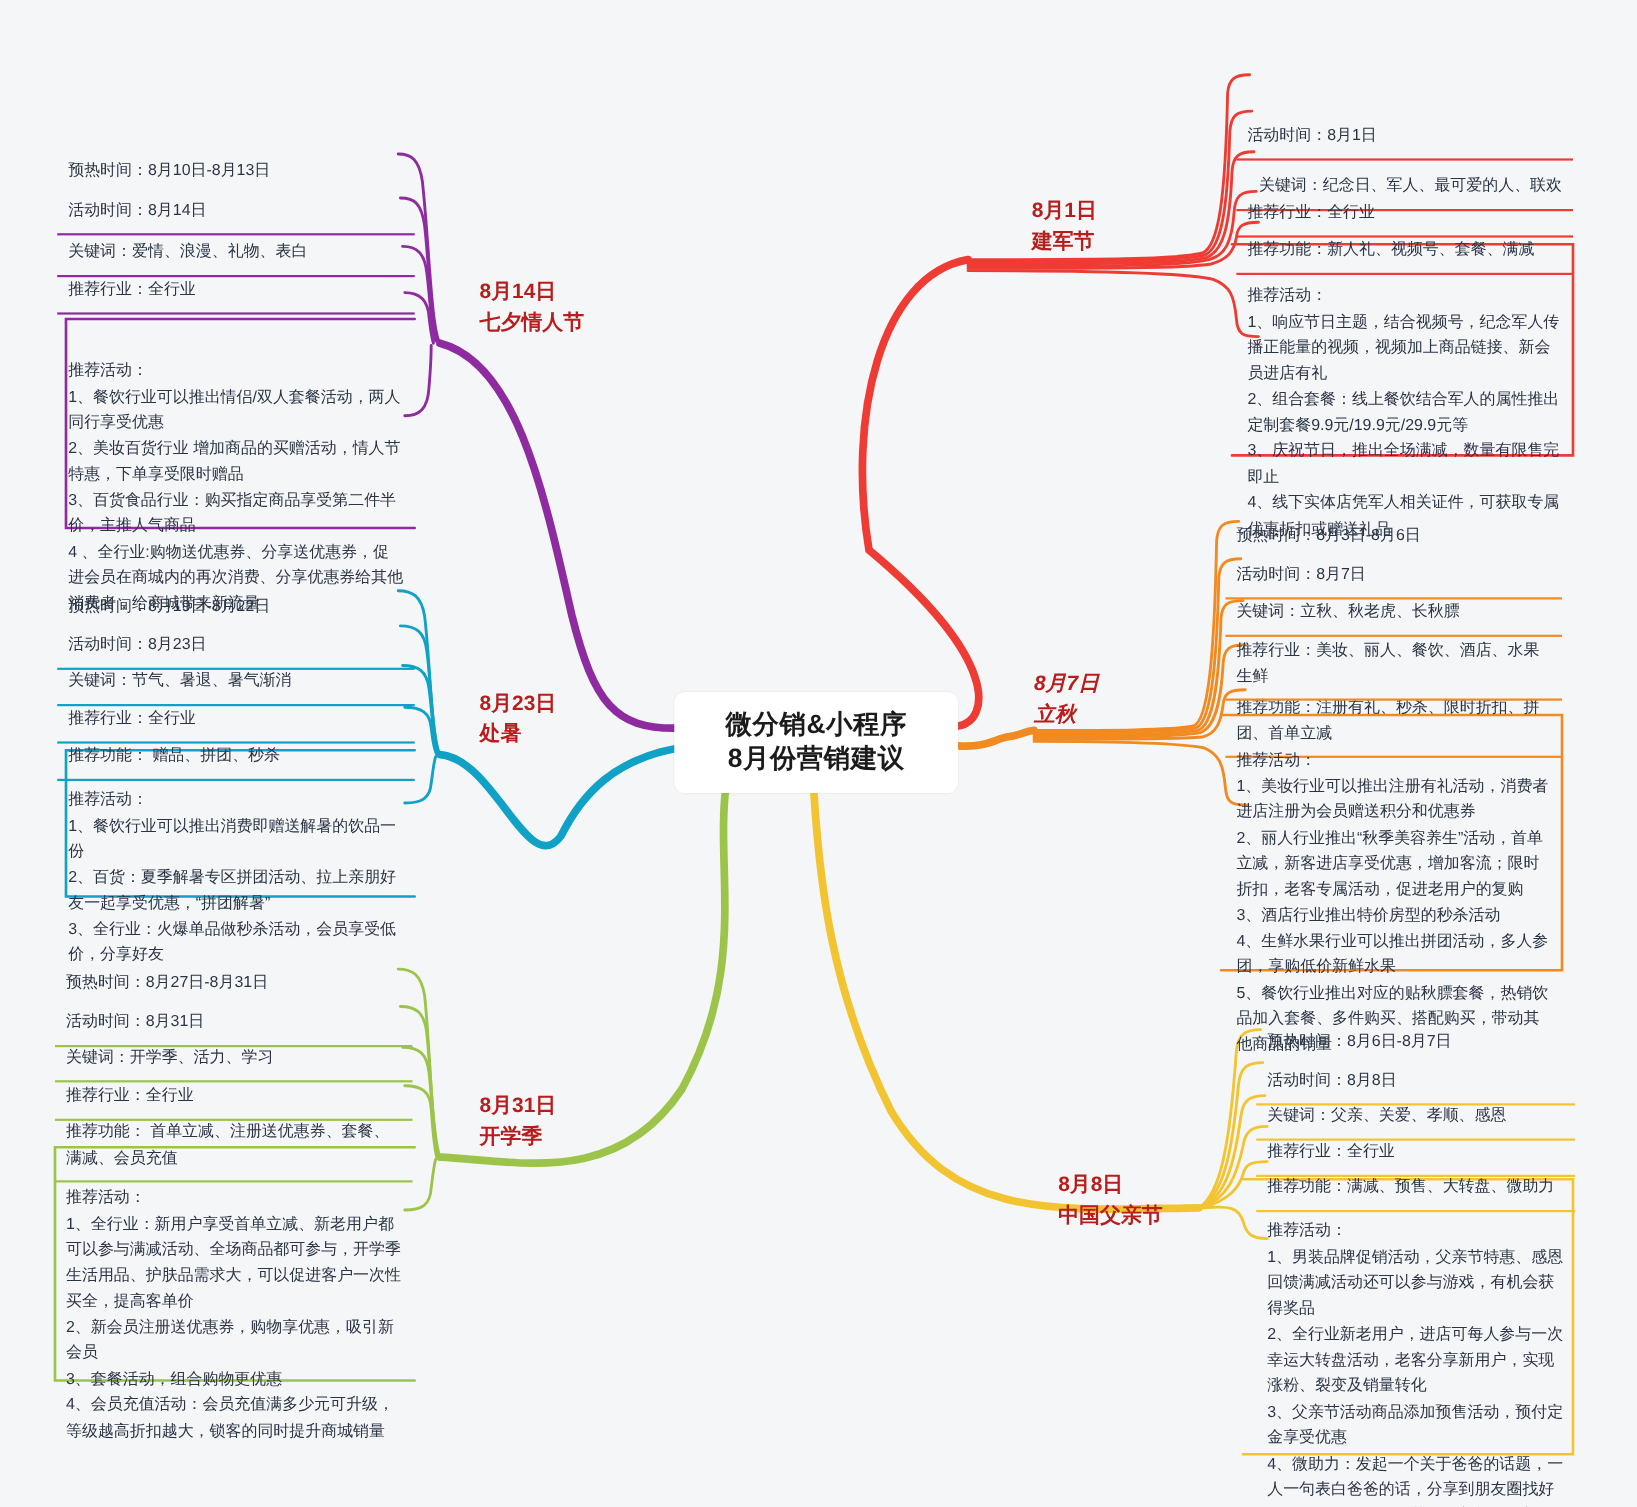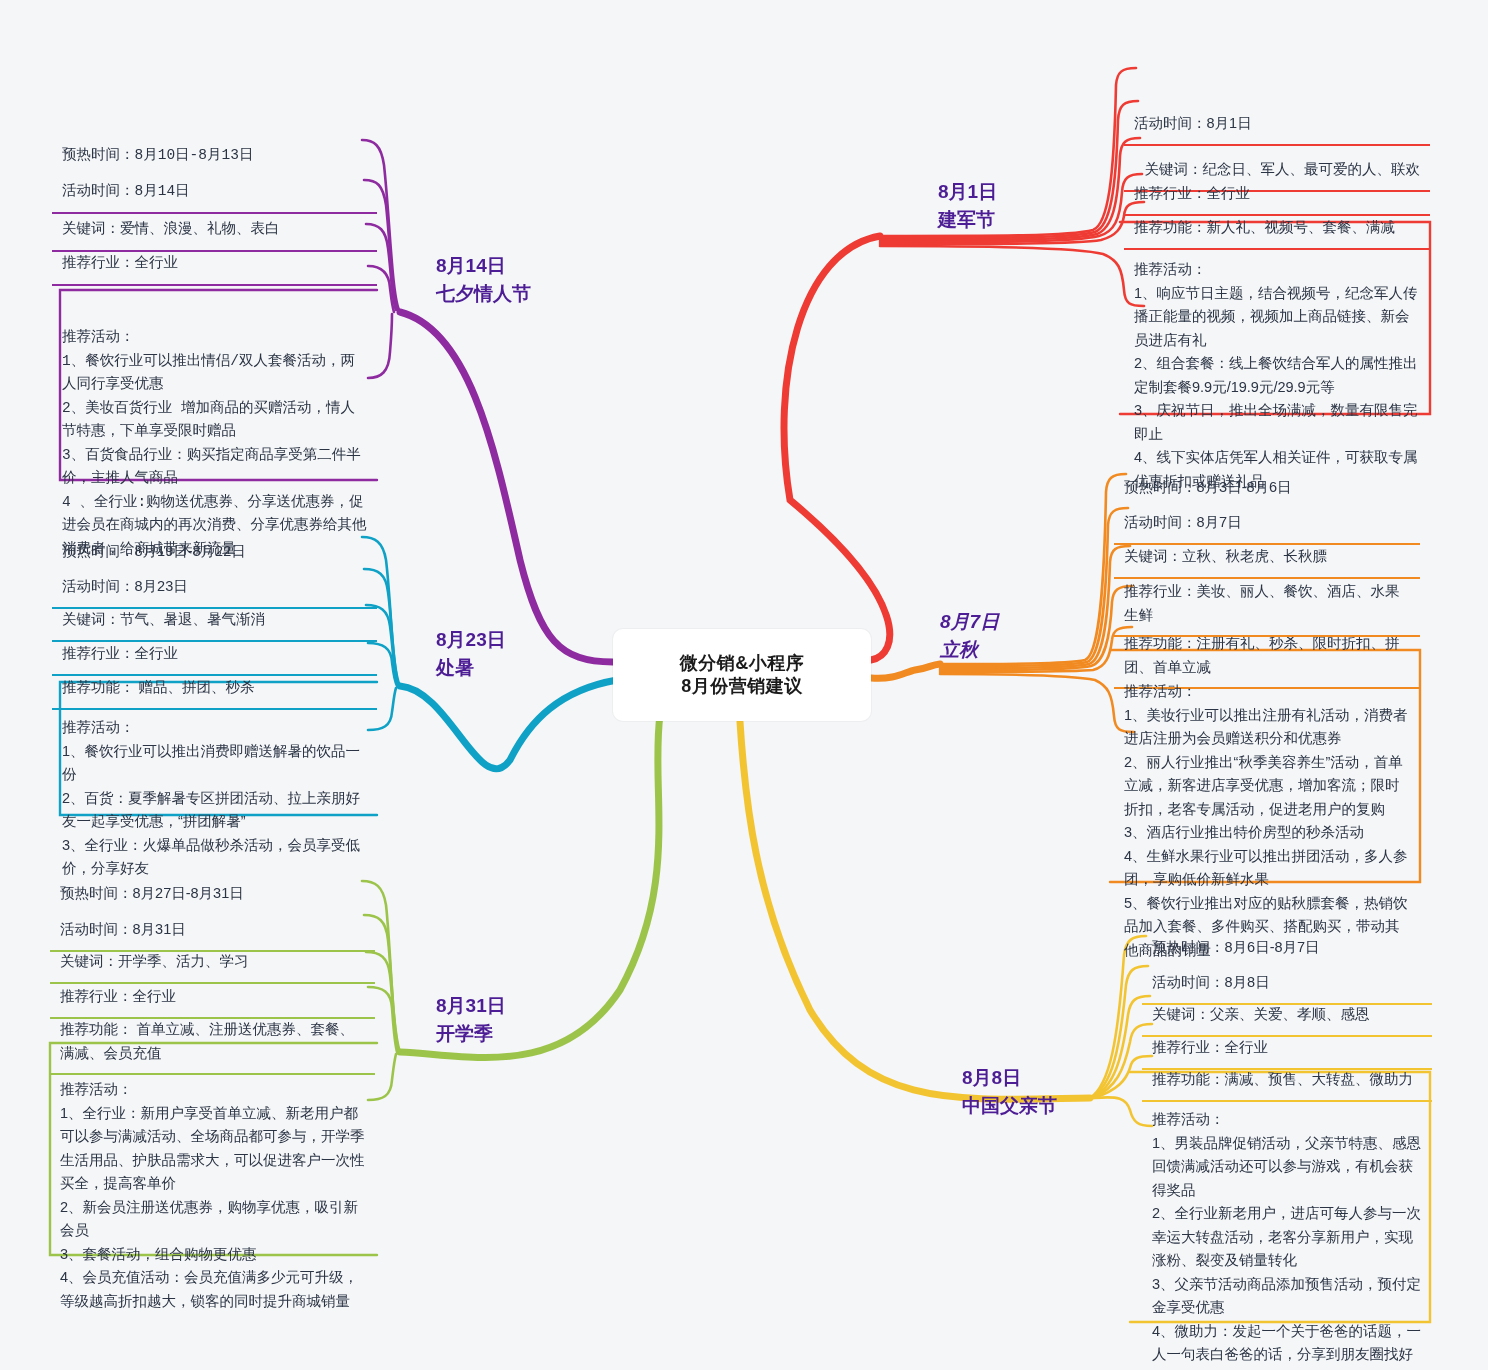--- a/index.html
+++ b/index.html
@@ -38,32 +38,32 @@
     background: #ffffff;
     border-radius: 10px;
     display: flex;
     flex-direction: column;
     align-items: center;
     justify-content: center;
     box-shadow: 0 0 0 1px rgba(0,0,0,0.03);
     z-index: 5;
   }
   .center-node .line {
-    font-size: 18px;
+    font-size: 24px;
     font-weight: bold;
     color: #1b1b1b;
     letter-spacing: 0.5px;
     line-height: 1.28;
     white-space: nowrap;
   }
 
   
   .topic {
     position: absolute;
-    color: #4c1d95;
+    color: #b91c1c;
     font-size: 19px;
     font-weight: bold;
     line-height: 1.45;
     white-space: nowrap;
     z-index: 4;
   }
 
   
   .leaf {
     position: absolute;
@@ -72,21 +72,21 @@
     font-size: 14.5px;
     line-height: 1.62;
     padding: 7px 10px 8px 10px;
     white-space: pre-line;
     z-index: 3;
   }
   .leaf.ul { border-bottom: 2.4px solid currentColor; }
   .leaf .txt { color: #2b3445; display: block; }
 
   
-  .c-purple { color: #8e2ba0; font-family: Liberation Mono, monospace; }
+  .c-purple { color: #8e2ba0; }
   .c-cyan   { color: #0fa2c6; }
   .c-green  { color: #9cc44a; }
   .c-red    { color: #ee3b33; }
   .c-orange { color: #f18a21; }
   .c-yellow { color: #f3c432; }
 </style>
 </head>
 <body>
 
 <div id="canvas">

